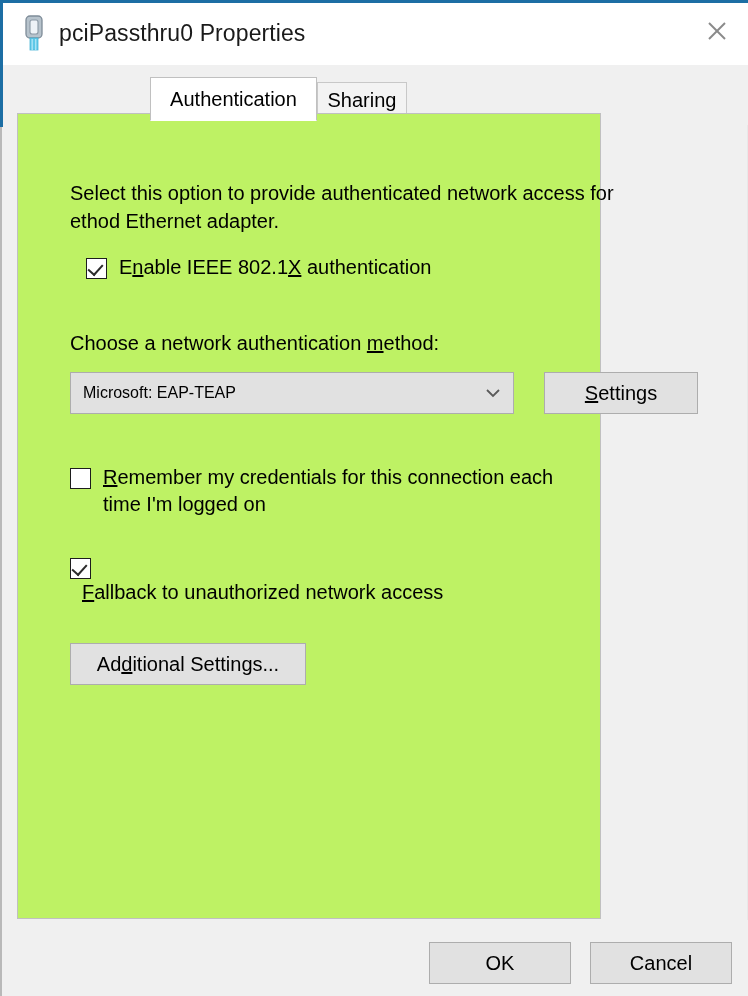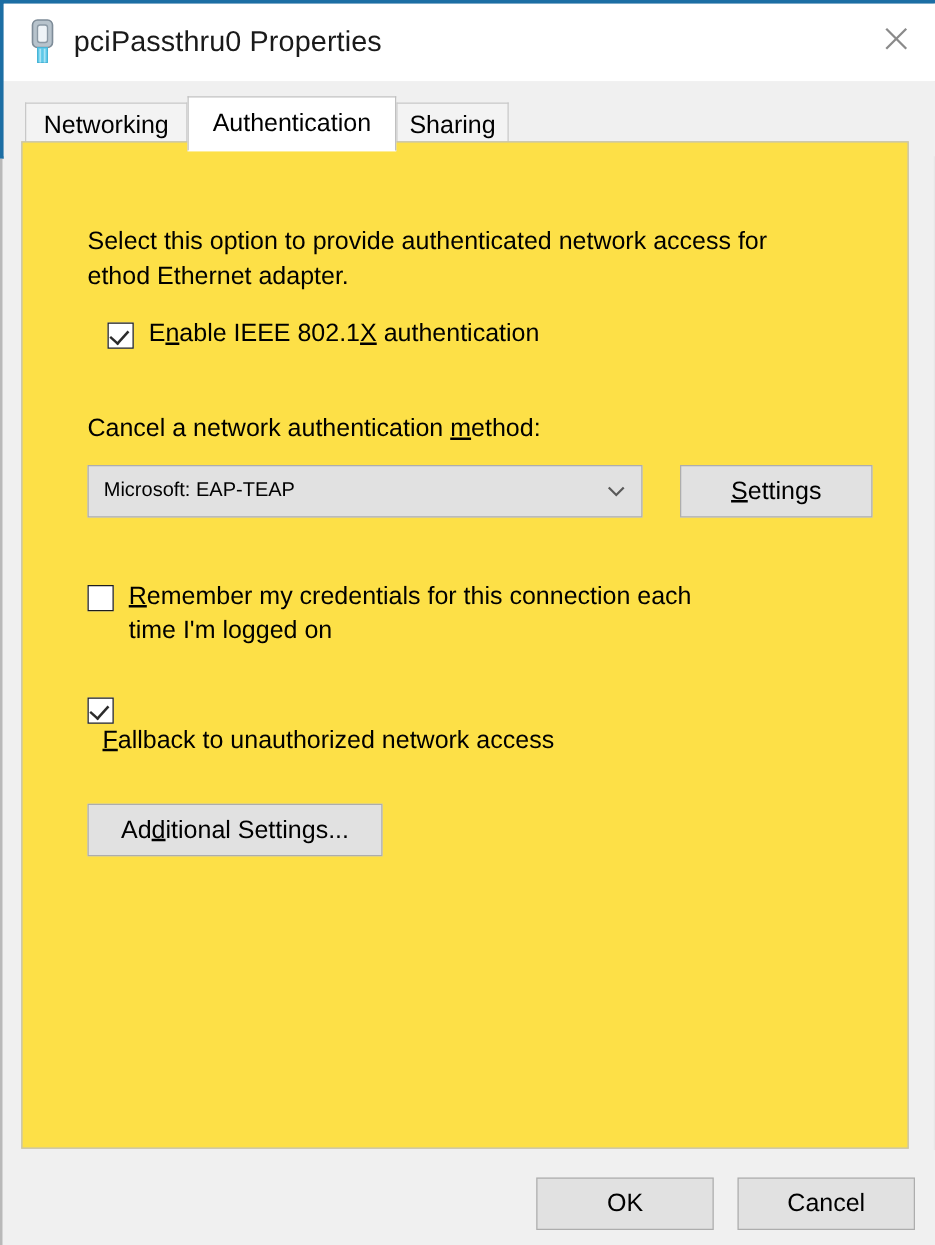--- a/index.html
+++ b/index.html
@@ -115,22 +115,22 @@
     z-index: 4;
   }
   #tab-networking { left: 17px;  width: 130px; }
   #tab-authentication { left: 147px; width: 167px; }
   #tab-sharing { left: 314px; width: 90px; }
 
   
   .panel {
     position: absolute;
     left: 17px; top: 113px;
-    width: 710px; height: 806px;
-    background: #fde047;
+    width: 584px; height: 806px;
+    background: #bef264;
     border: 1px solid #c0c0c0;
     box-sizing: border-box;
     z-index: 2;
     padding-left: 19px;
   }
 
   .intro {
     position: absolute;
     left: 52px; top: 65px;
     width: 600px;
@@ -286,44 +286,41 @@
       <span>
         <svg width="24" height="24" viewBox="0 0 24 24">
           <line x1="4" y1="4" x2="20" y2="20" stroke="#8a8a8a" stroke-width="1.9"></line>
           <line x1="20" y1="4" x2="4" y2="20" stroke="#8a8a8a" stroke-width="1.9"></line>
         </svg>
       </span>
     </div>
   </div>
 
   <div class="tabstrip">
-    <div class="tab inactive" id="tab-networking">
-      <span>Networking</span>
-    </div>
     <div class="tab active" id="tab-authentication">
       <span>Authentication</span>
     </div>
     <div class="tab inactive" id="tab-sharing">
       <span>Sharing</span>
     </div>
   </div>
 
   <div class="panel">
 
     <div class="intro">
       <span>Select this option to provide authenticated network access for</span><br>
       <span>ethod Ethernet adapter.</span>
     </div>
 
     <div class="cbrow" id="cb-enable8021x">
       <span class="checkbox checked"></span>
       <span class="cblabel"><span>E</span><span class="u">n</span><span>able IEEE 802.1</span><span class="u">X</span><span> authentication</span></span>
     </div>
 
-    <div class="method-label"><span>Cancel a network authentication </span><span class="u">m</span><span>ethod:</span></div>
+    <div class="method-label"><span>Choose a network authentication </span><span class="u">m</span><span>ethod:</span></div>
 
     <div class="combo">
       <span class="combo-value">Microsoft: EAP-TEAP</span>
       <span class="combo-arrow">
         <svg width="22" height="14" viewBox="0 0 22 14">
           <polyline points="5,4 11,10 17,4" fill="none" stroke="#5a5a5a" stroke-width="1.8"></polyline>
         </svg>
       </span>
     </div>
 

